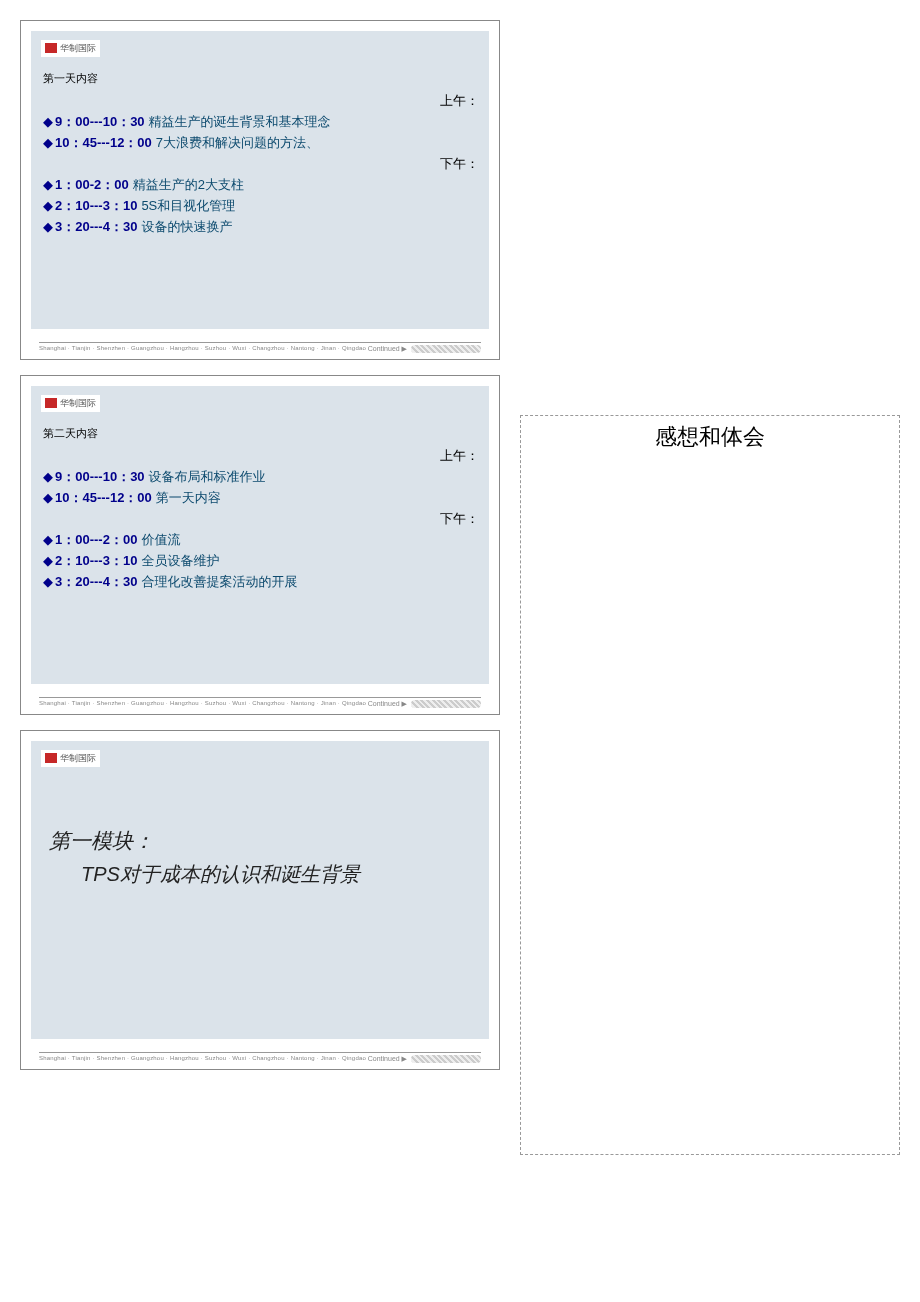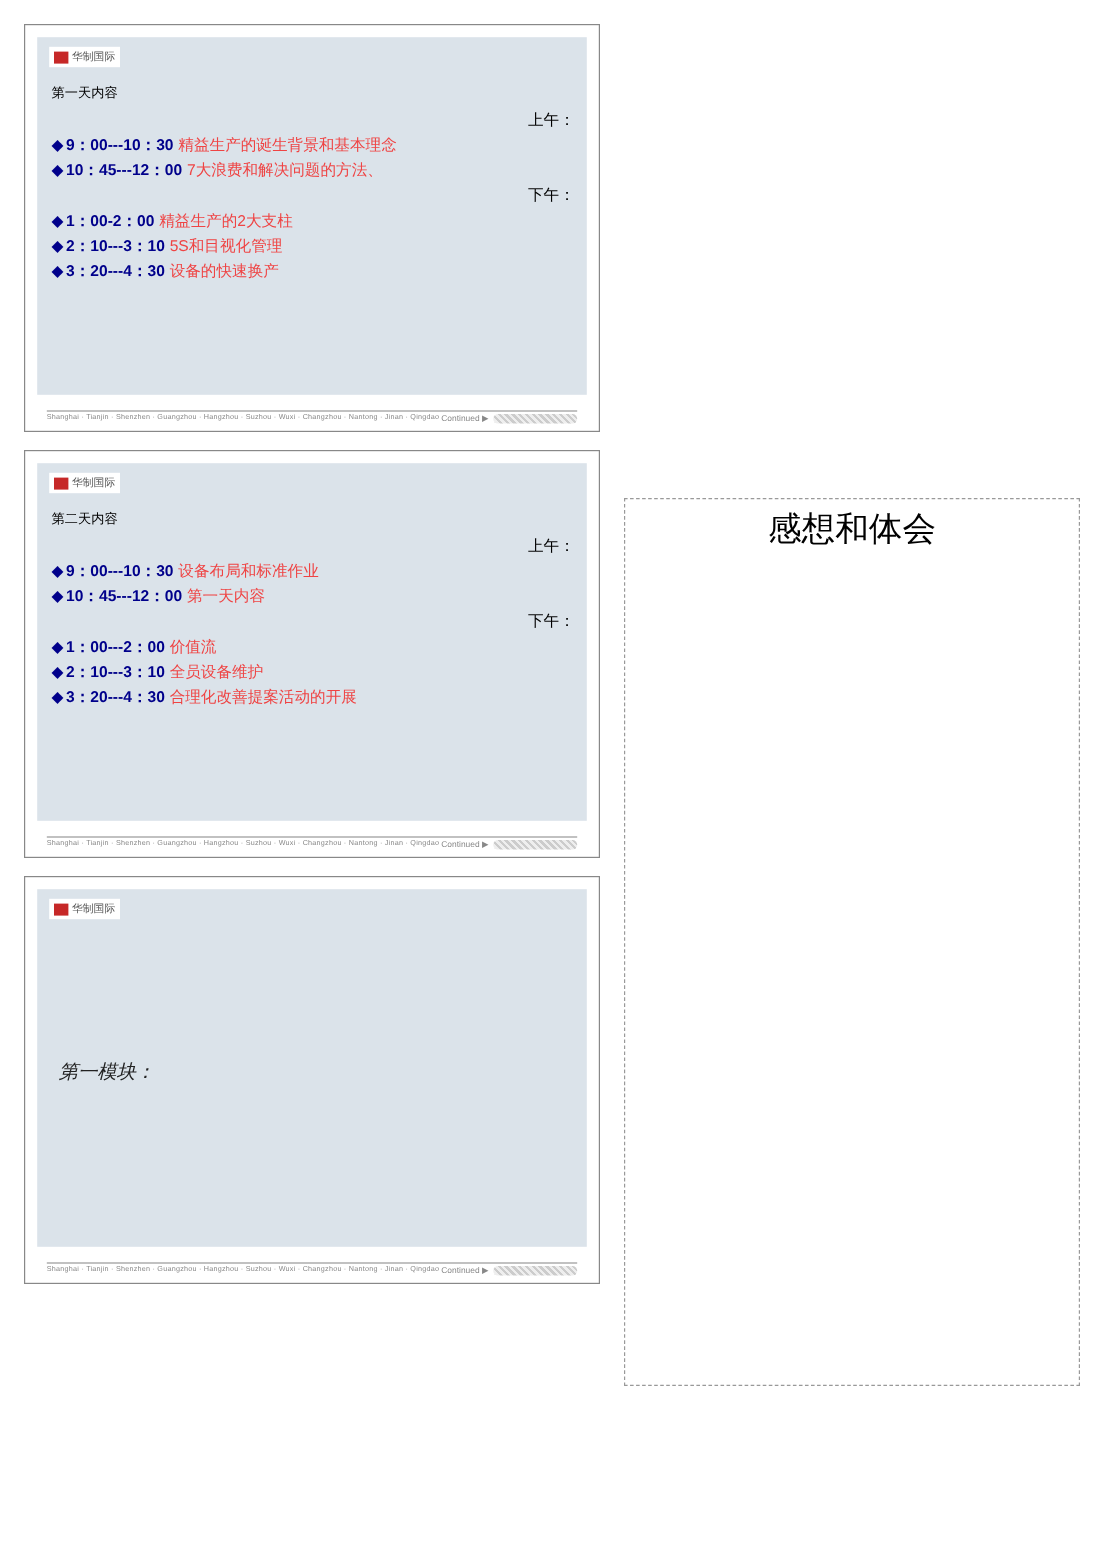--- a/index.html
+++ b/index.html
@@ -60,21 +60,21 @@
   .sub { font-size: 13px; color: #000; margin: 2px 0 2px 2px; text-align: right; }
   .item {
     font-size: 13px;
     color: #00008b;
     margin: 3px 0 3px 2px;
     display: flex;
     align-items: baseline;
   }
   .diamond { color: #00008b; margin-right: 2px; }
   .time { font-weight: bold; white-space: nowrap; }
-  .desc { margin-left: 4px; color: #ef4444; }
+  .desc { margin-left: 4px; color: #0c4a6e; }
   .footer {
     position: absolute;
     left: 18px; right: 18px; bottom: 8px;
     z-index: 2;
   }
   .footer-line {
     border-top: 1px solid #999;
     margin-bottom: 2px;
   }
   .cities {
@@ -95,42 +95,42 @@
     z-index: 3;
   }
   .cont-bar {
     width: 70px; height: 8px;
     background: repeating-linear-gradient(45deg, #ccc, #ccc 2px, #eee 2px, #eee 4px);
     margin-left: 4px;
     border-radius: 4px;
   }
   .module-title {
     font-style: italic;
-    font-size: 16px;
+    font-size: 21px;
     color: #222;
-    margin-top: 107px;
+    margin-top: 50px;
     margin-left: 8px;
   }
   .module-sub {
     font-style: italic;
     font-size: 20px;
     color: #222;
     margin-left: 40px;
     margin-top: 6px;
   }
   .right-col { margin-top: 395px; }
   .notes {
     border: 1px dashed #999;
     height: 740px;
     box-sizing: border-box;
     padding-top: 6px;
   }
   .notes-title {
     text-align: center;
-    font-size: 28px;
+    font-size: 22px;
     font-family: "SimSun", serif;
     color: #000;
   }
 </style>
 </head>
 <body>
 
 <div class="page">
   <div class="left-col">
 
@@ -227,20 +227,21 @@
     </div>
 
     <div class="slide">
       <div class="slide-bg"></div>
       <div class="slide-inner">
         <div class="logo">
           <span class="logo-mark"></span>
           <span>华制国际</span>
         </div>
         <div class="module-title">第一模块：</div>
+        <div class="module-sub">TPS对于成本的认识和诞生背景</div>
       </div>
       <div class="footer">
         <div class="footer-line"></div>
         <div class="cities">Shanghai · Tianjin · Shenzhen · Guangzhou · Hangzhou · Suzhou · Wuxi · Changzhou · Nantong · Jinan · Qingdao</div>
       </div>
       <div class="continued">
         <span>Continued ▶</span>
         <span class="cont-bar"></span>
       </div>
     </div>

